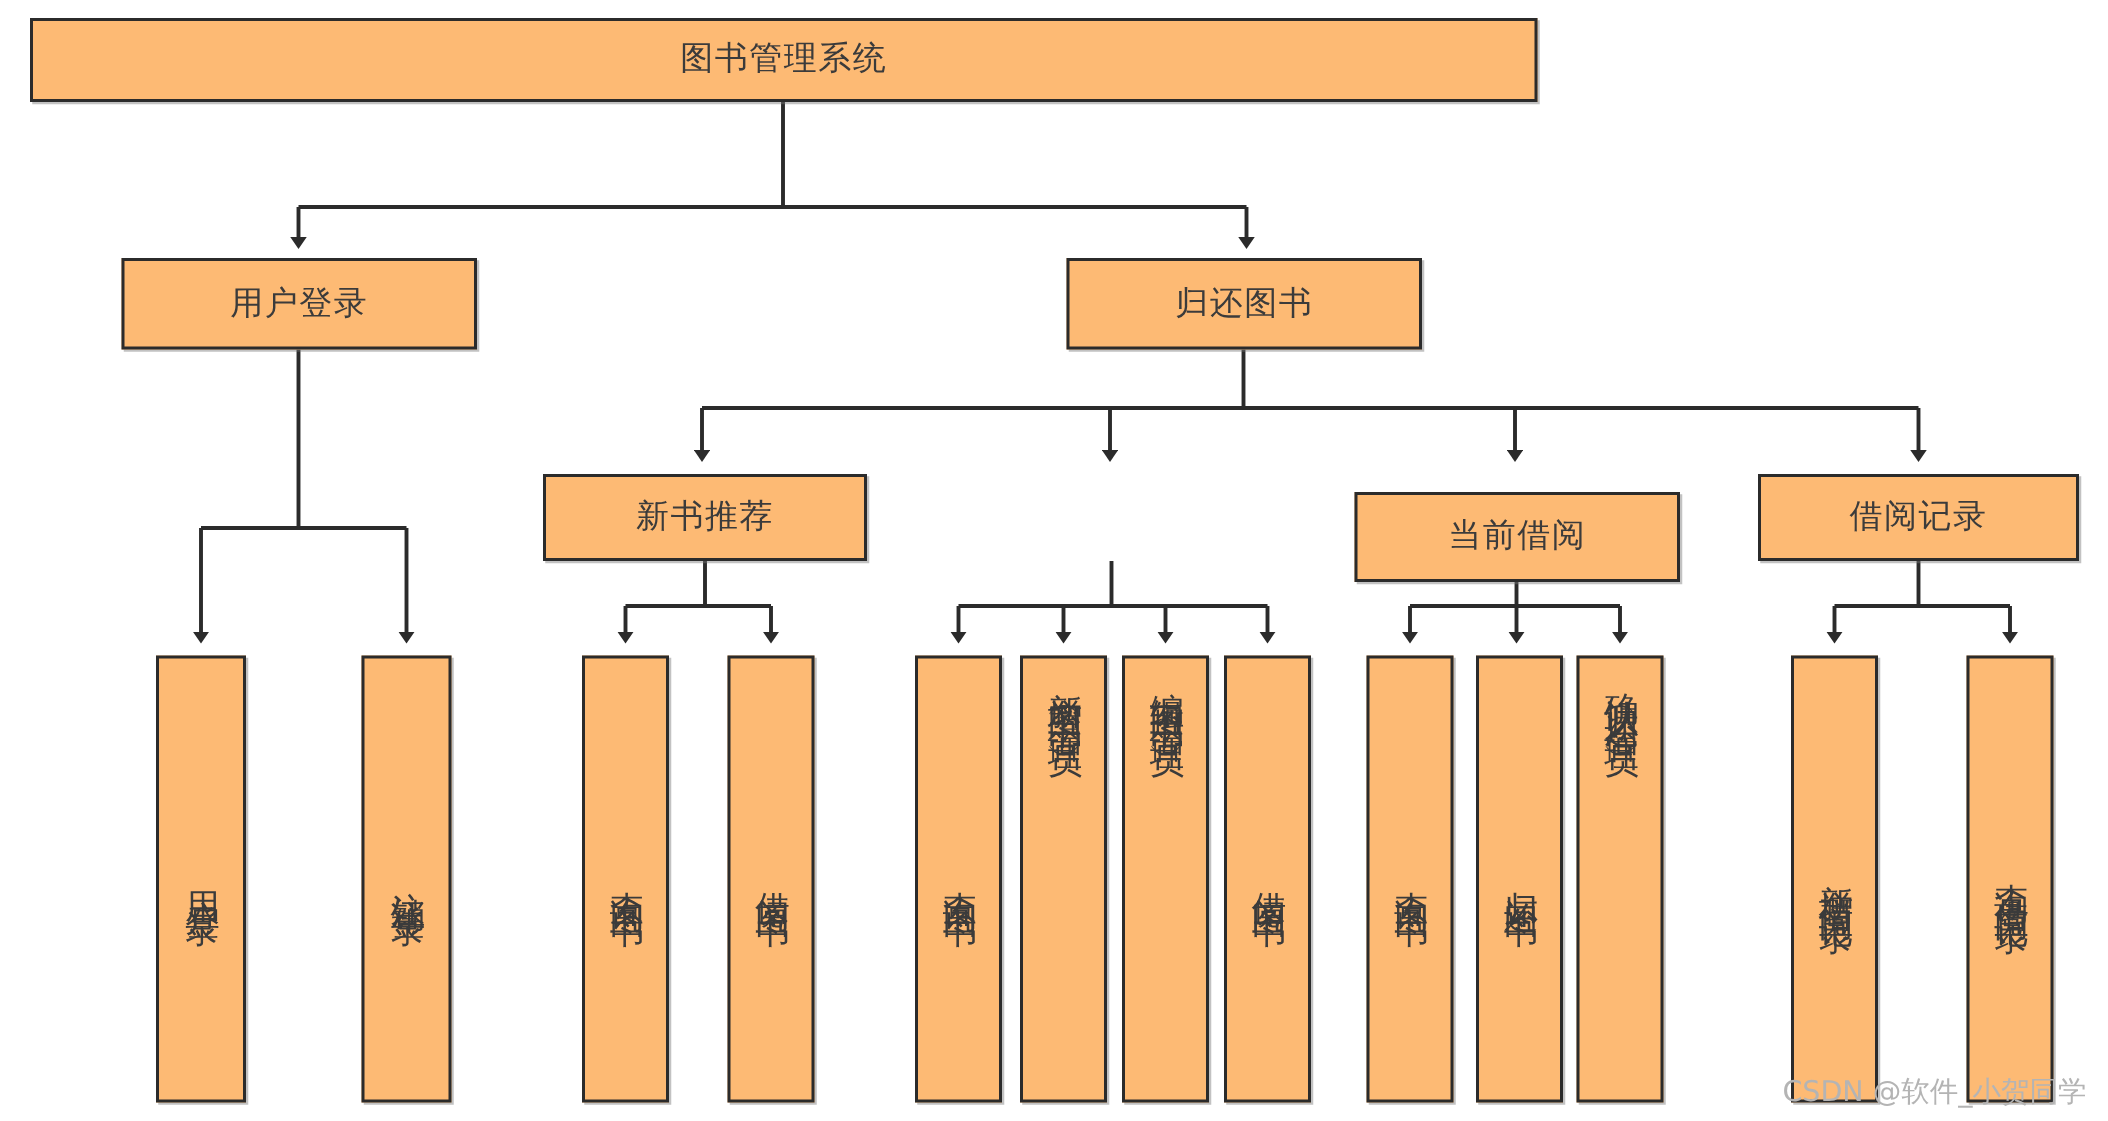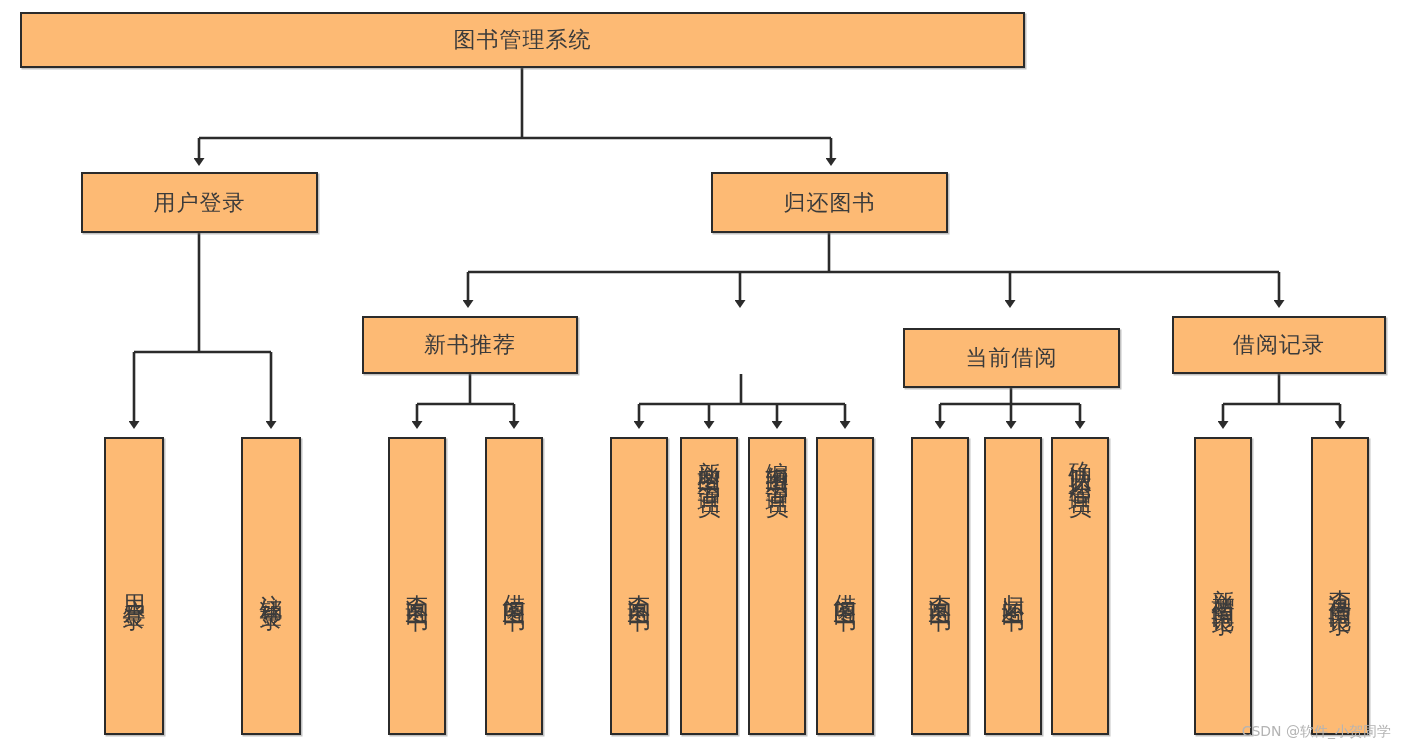--- a/index.html
+++ b/index.html
@@ -59,21 +59,21 @@
     font-size: 23px;
     color: #3b3b3b;
     letter-spacing: 5px;
     line-height: 1;
     white-space: nowrap;
   }
   .watermark {
     position: absolute;
     right: 14px;
     bottom: 6px;
-    font-size: 14px;
+    font-size: 19px;
     color: #b4b4b4;
     white-space: nowrap;
     user-select: none;
   }
 </style>
 </head>
 <body>
 
 <div id="diagram-root">
 

